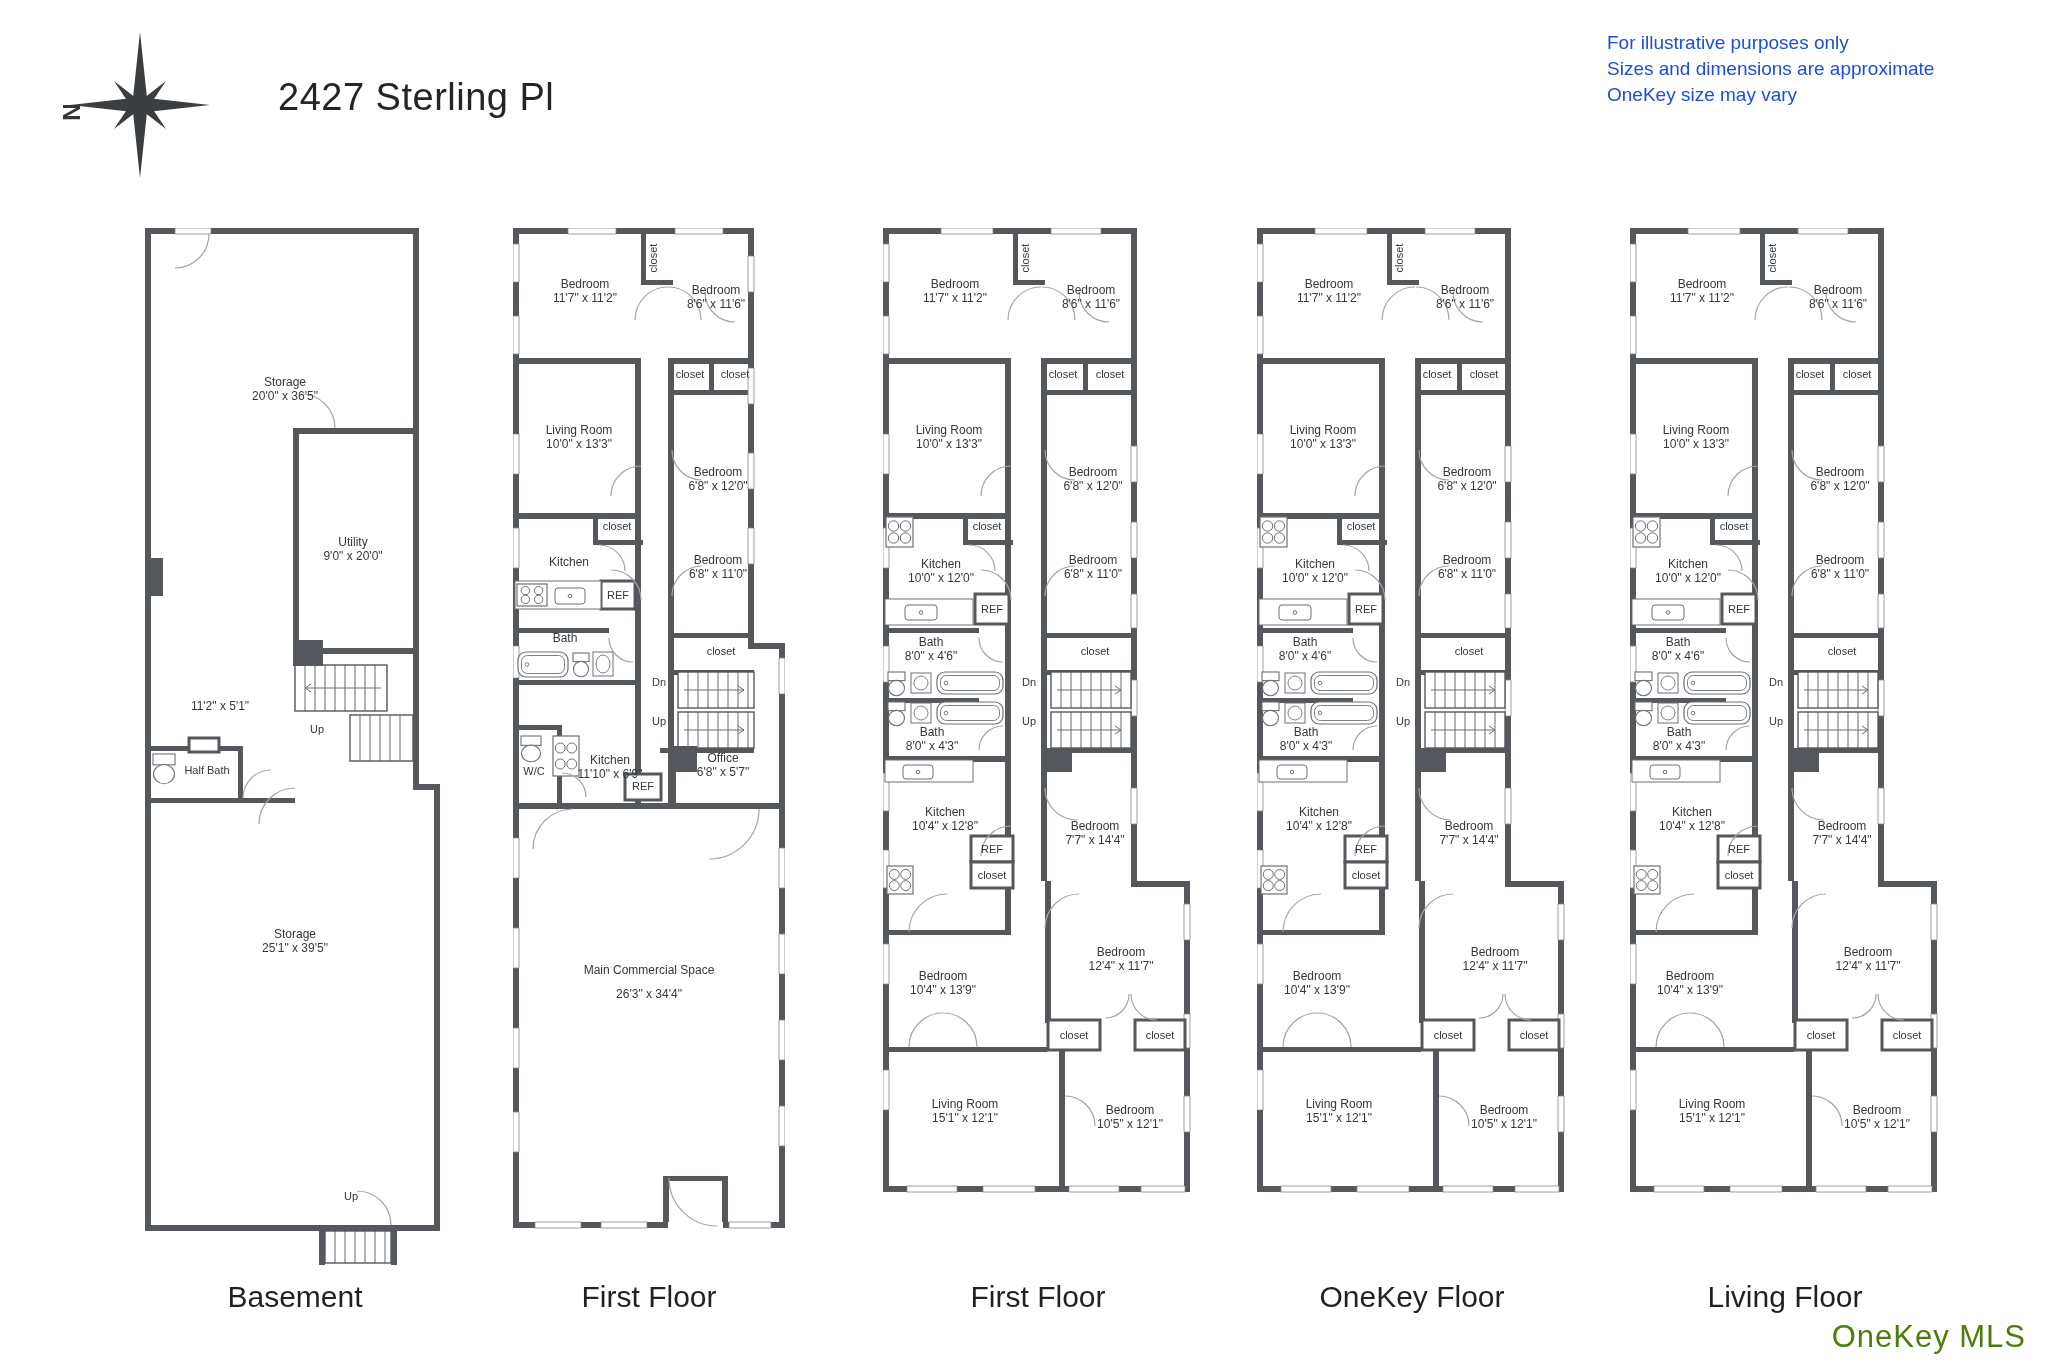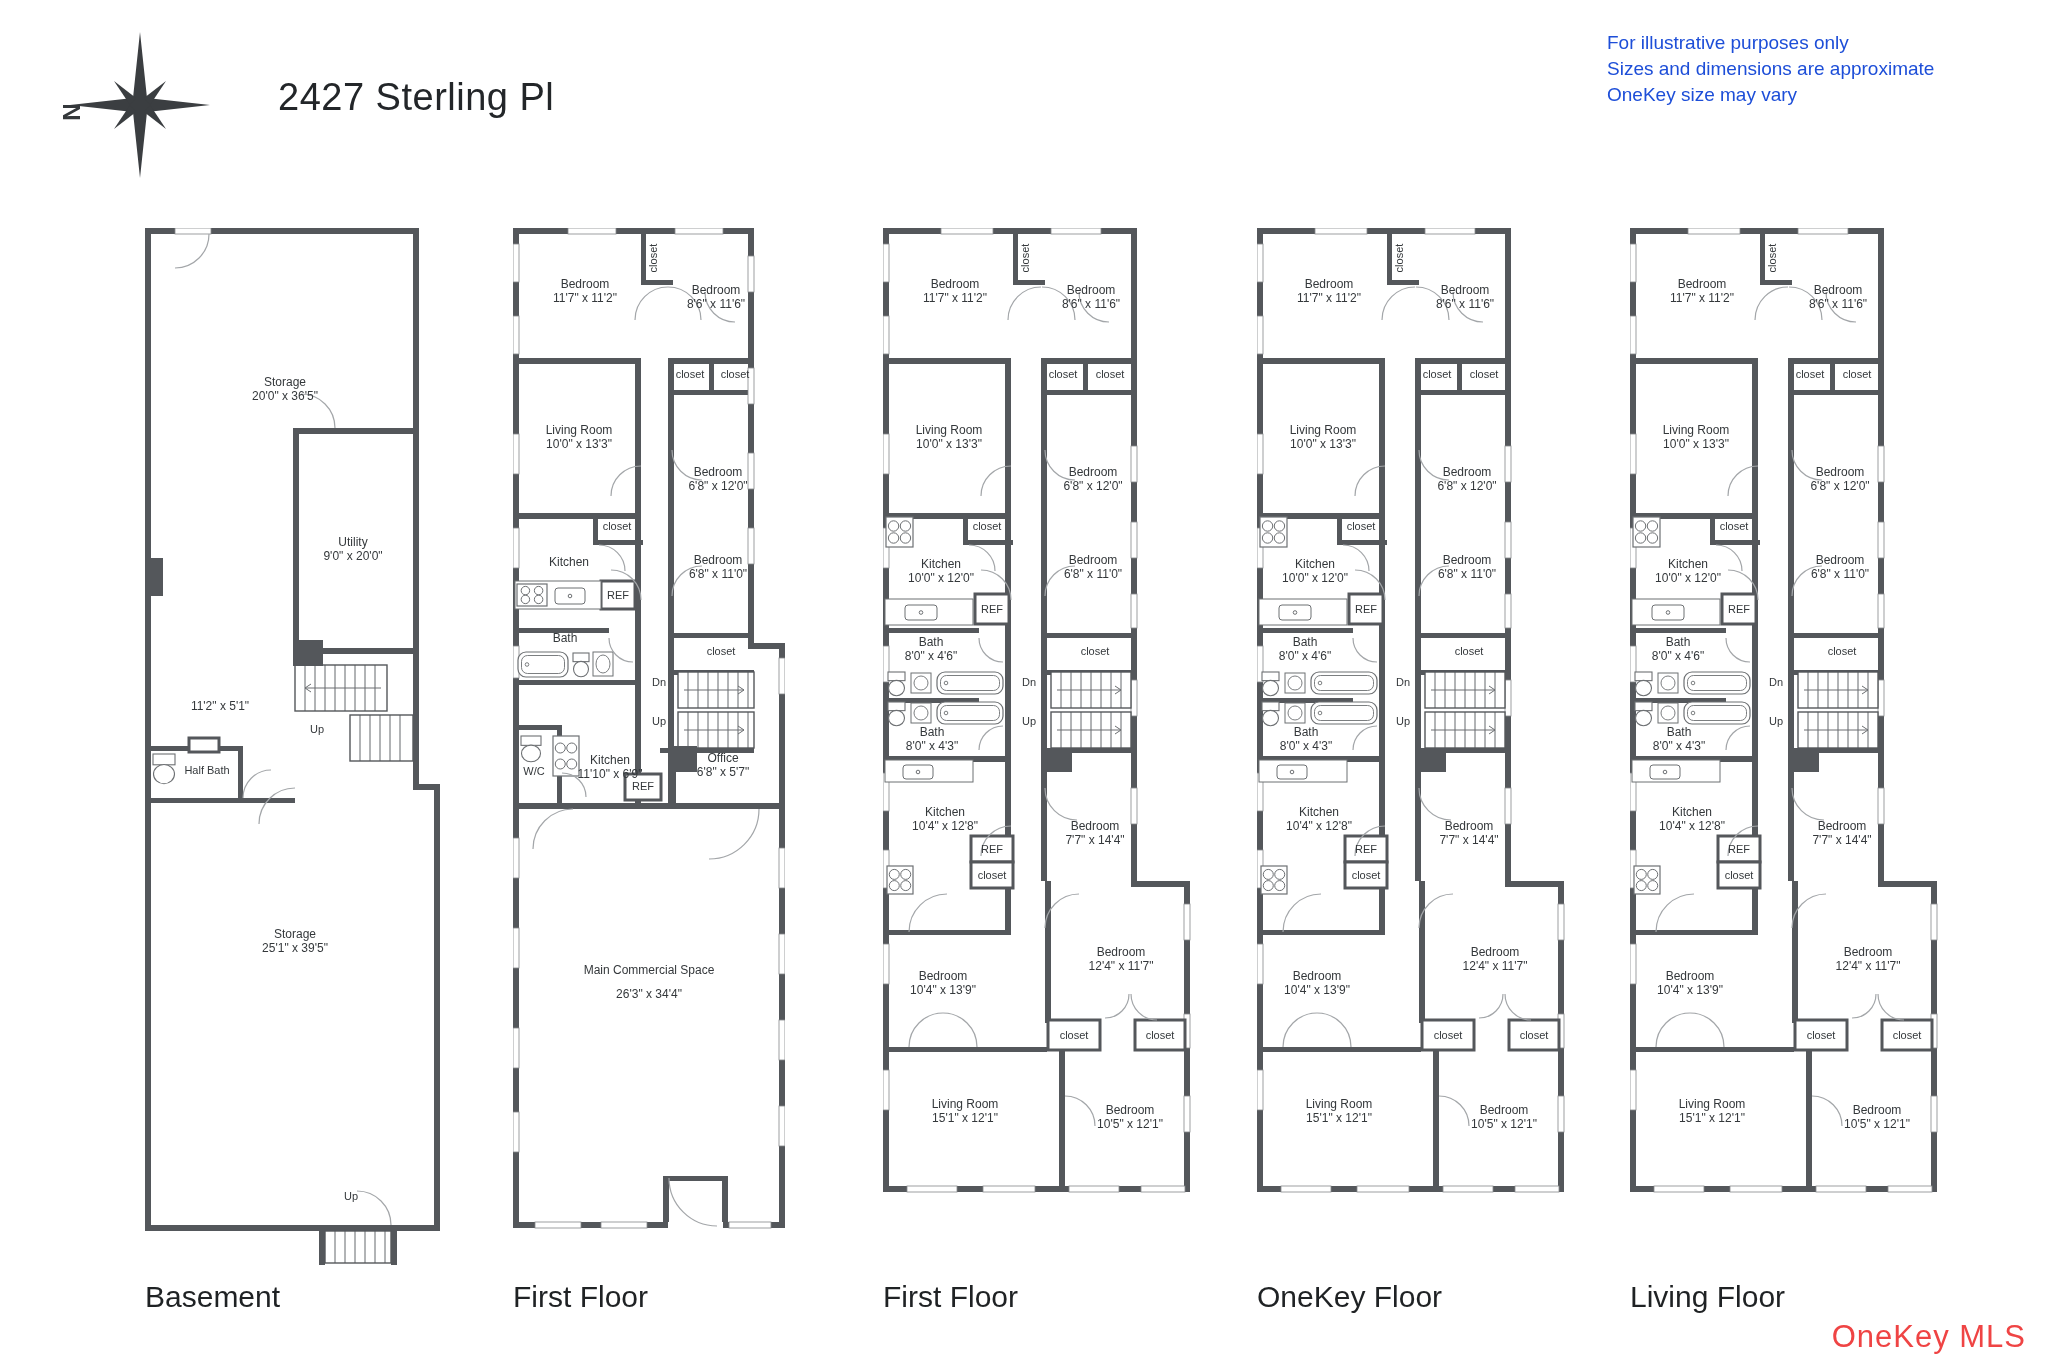--- a/index.html
+++ b/index.html
@@ -3,23 +3,23 @@
 <meta charset="utf-8">
 <style>
   html,body{margin:0;padding:0;background:#fff}
   .canvas{position:relative;width:2048px;height:1365px;background:#fff;
           font-family:"Liberation Sans",sans-serif;overflow:hidden}
   .compass{position:absolute;left:60px;top:28px;width:160px;height:160px}
   .title{position:absolute;left:278px;top:74px;font-size:38px;line-height:46px;
          color:#232629;letter-spacing:.5px}
   .disclaimer{position:absolute;left:1607px;top:30px;font-size:19px;line-height:26px;color:#1d4ed8}
   .floor{position:absolute;top:228px;margin:0;padding:0}
-  .floor figcaption{position:absolute;top:1052px;left:0;width:100%;text-align:left;
+  .floor figcaption{position:absolute;top:1052px;left:0;width:100%;text-align:center;
                     font-size:30px;color:#1f2224}
-  .watermark{position:absolute;right:22px;bottom:10px;font-size:31px;color:#ef4444;letter-spacing:1px}
+  .watermark{position:absolute;right:22px;bottom:10px;font-size:31px;color:#4d7c0f;letter-spacing:1px}
   svg.plan{display:block}
   svg text{fill:#34383b;font-family:"Liberation Sans",sans-serif}
 </style>
 </head>
 <body>
 
 <div class="canvas">
 
   <div class="compass">
     <svg width="160" height="160" viewBox="0 0 160 160">

